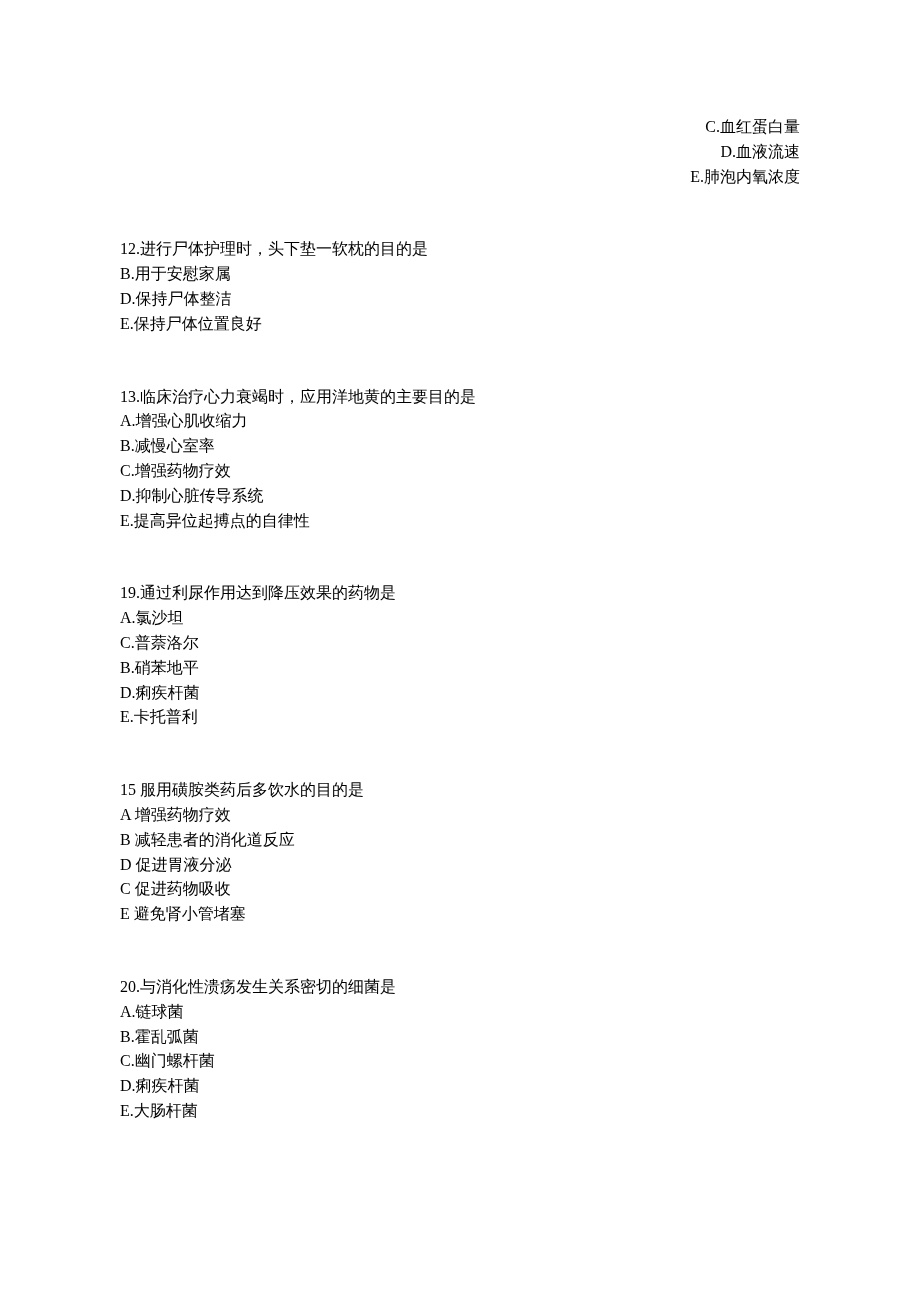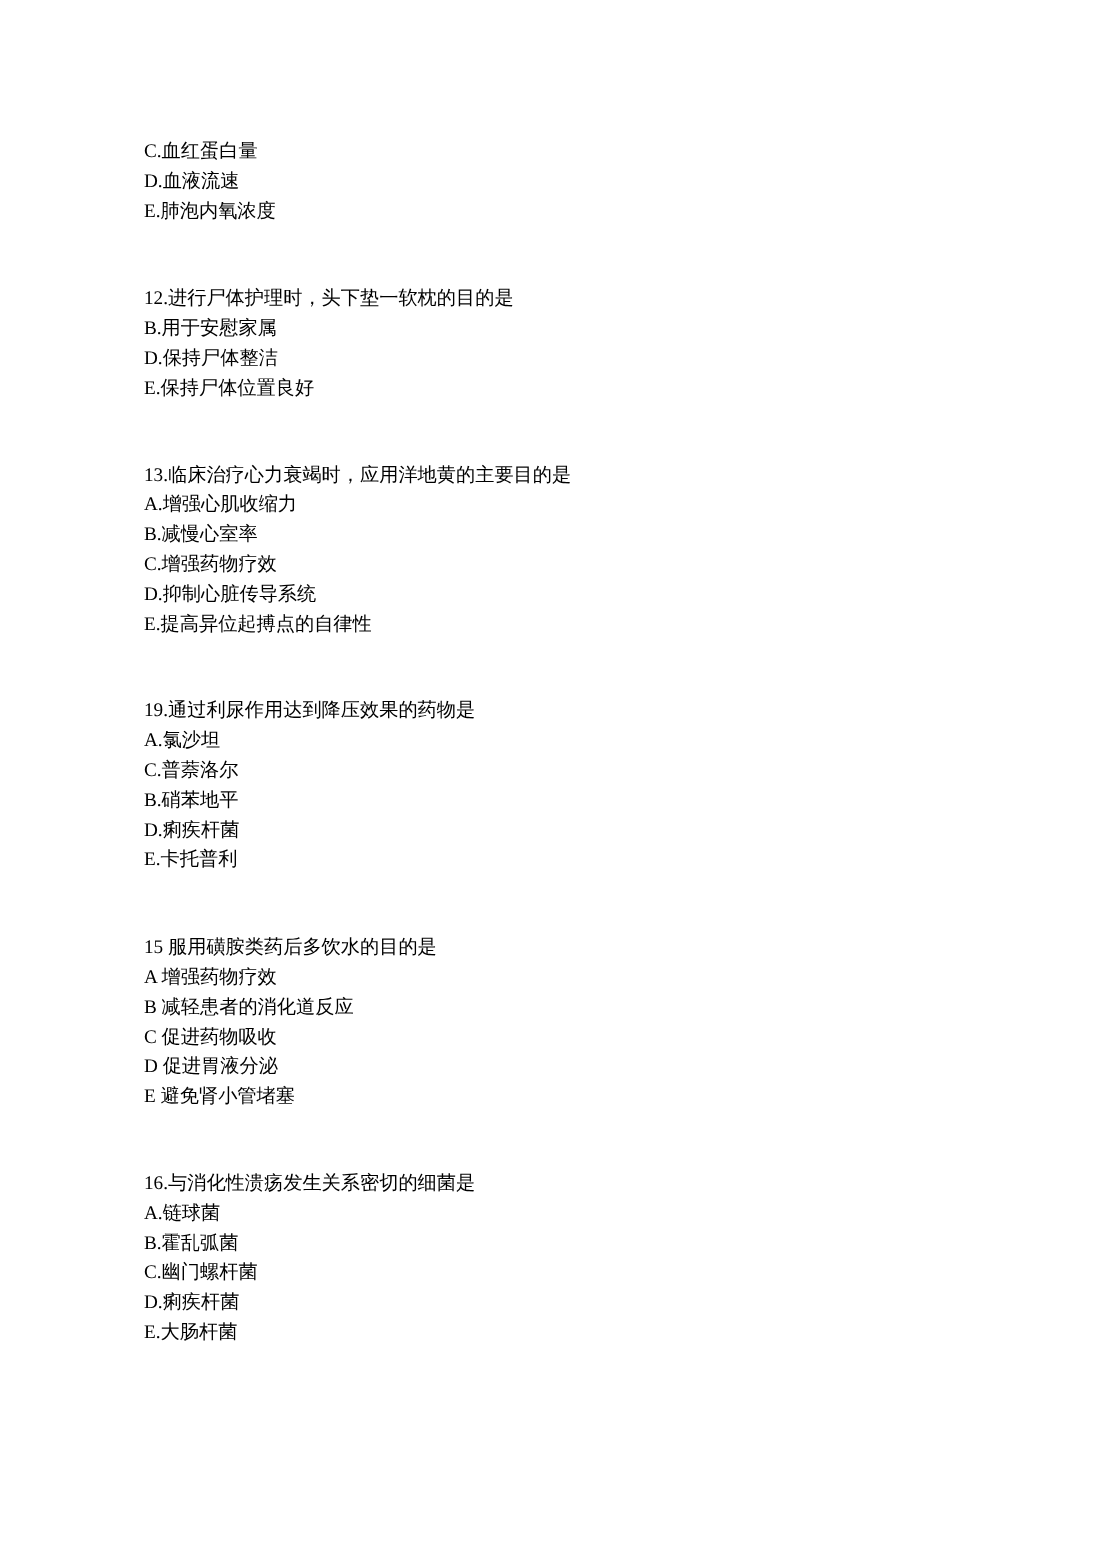--- a/index.html
+++ b/index.html
@@ -18,20 +18,21 @@
       line-height: 1.55;
     }
     .question-block {
       margin-bottom: 48px;
     }
     .option-line, .question-line {
       display: block;
     }
     .first-options .option-line {
       margin-bottom: 0;
+      text-align: right;
     }
   </style>
 </head>
 <body>
 
 <div class="question-block first-options">
   <span class="option-line">C.血红蛋白量</span>
   <span class="option-line">D.血液流速</span>
   <span class="option-line">E.肺泡内氧浓度</span>
 </div>
@@ -58,25 +59,25 @@
   <span class="option-line">C.普萘洛尔</span>
   <span class="option-line">B.硝苯地平</span>
   <span class="option-line">D.痢疾杆菌</span>
   <span class="option-line">E.卡托普利</span>
 </div>
 
 <div class="question-block">
   <span class="question-line">15 服用磺胺类药后多饮水的目的是</span>
   <span class="option-line">A 增强药物疗效</span>
   <span class="option-line">B 减轻患者的消化道反应</span>
+  <span class="option-line">D 促进胃液分泌</span>
   <span class="option-line">C 促进药物吸收</span>
-  <span class="option-line">D 促进胃液分泌</span>
   <span class="option-line">E 避免肾小管堵塞</span>
 </div>
 
 <div class="question-block">
-  <span class="question-line">16.与消化性溃疡发生关系密切的细菌是</span>
+  <span class="question-line">20.与消化性溃疡发生关系密切的细菌是</span>
   <span class="option-line">A.链球菌</span>
   <span class="option-line">B.霍乱弧菌</span>
   <span class="option-line">C.幽门螺杆菌</span>
   <span class="option-line">D.痢疾杆菌</span>
   <span class="option-line">E.大肠杆菌</span>
 </div>
 
 </body></html>

